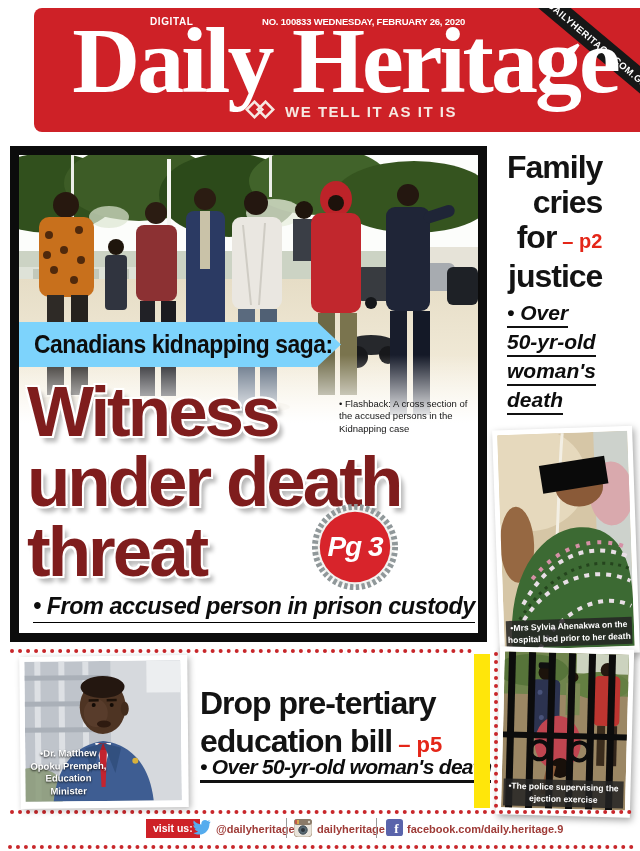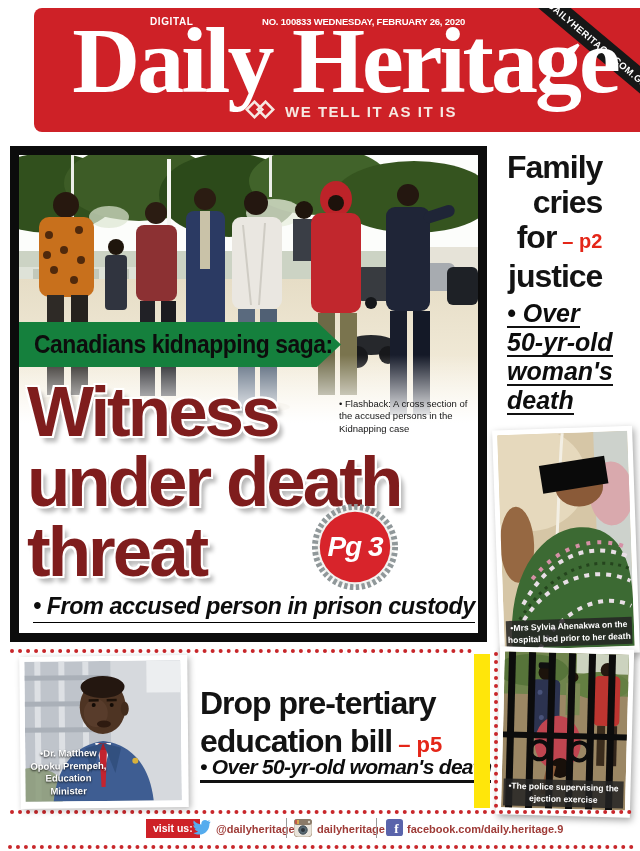--- a/index.html
+++ b/index.html
@@ -17,40 +17,40 @@
     padding:5px 0;letter-spacing:.5px;}
   .paper-title{position:absolute;left:0;right:0;top:8px;text-align:center;color:#fff;
     font-family:"Liberation Serif","DejaVu Serif",serif;font-weight:bold;font-size:94px;
     letter-spacing:-3px;line-height:.95;white-space:nowrap;}
   .tagline{position:absolute;left:0;right:0;bottom:9px;display:flex;justify-content:center;
     align-items:center;gap:10px;color:#f6e8e2;font-size:15px;letter-spacing:1.5px;font-weight:bold;padding-left:12px;}
   
   .main-box{position:absolute;left:10px;top:146px;width:477px;height:496px;
     border:9px solid #0c0c0c;background:#fff;box-sizing:border-box;}
   .photo-main{position:absolute;left:0;top:0;width:459px;height:268px;}
-  .kicker{position:absolute;left:0;top:167px;width:322px;height:45px;background:#15803d;
+  .kicker{position:absolute;left:0;top:167px;width:322px;height:45px;background:#7dd3fc;
     clip-path:polygon(0 0,calc(100% - 24px) 0,100% 50%,calc(100% - 24px) 100%,0 100%);
     font-size:26px;font-weight:bold;line-height:45px;padding-left:15px;box-sizing:border-box;color:#0d0d0d;}
   .kicker-text{display:inline-block;transform:scaleX(.88);transform-origin:0 50%;letter-spacing:-.5px;white-space:nowrap;}
   .main-caption{position:absolute;left:320px;top:243px;width:132px;font-size:9.5px;
     font-weight:normal;text-align:left;line-height:1.3;color:#151515;}
   .main-headline{position:absolute;left:8px;top:222px;font-size:71px;font-weight:bold;
     letter-spacing:-3px;line-height:70px;color:#7f1d1d;white-space:nowrap;
     text-shadow:-2px -2px 0 #fff,2px -2px 0 #fff,-2px 2px 0 #fff,2px 2px 0 #fff,5px 6px 4px rgba(0,0,0,.28);}
   .starburst{position:absolute;left:292px;top:348px;width:88px;height:88px;}
   .starburst svg{position:absolute;left:0;top:0;}
   .starburst .badge-text{position:absolute;left:0;top:0;width:88px;height:88px;display:flex;
     align-items:center;justify-content:center;color:#fff;font-size:28px;font-weight:bold;font-style:italic;letter-spacing:-1px;}
   .subhead{position:absolute;left:14px;top:438px;font-size:23.5px;font-weight:bold;font-style:italic;
     letter-spacing:-.5px;white-space:nowrap;border-bottom:1px solid #000000;padding-bottom:2px;color:#0d0d0d;}
   
   .family-head{position:absolute;left:507px;top:150px;font-size:32px;font-weight:bold;
     line-height:35px;letter-spacing:-1px;color:#131313;text-align:right;}
   .page-ref{color:#e42618;font-size:20px;font-weight:bold;margin-left:6px;letter-spacing:0;}
-  .family-bullets{position:absolute;left:507px;top:300px;font-size:25px;font-weight:bold;
+  .family-bullets{position:absolute;left:507px;top:300px;font-size:21px;font-weight:bold;
     font-style:italic;line-height:26px;color:#0d0d0d;}
   .family-bullets .u{display:inline-block;border-bottom:2.5px solid #111;margin-bottom:1px;}
   .polaroid{position:absolute;background:#fff;box-shadow:2px 3px 7px rgba(0,0,0,.35);padding:5px;box-sizing:border-box;}
   .photo1{left:496px;top:428px;width:140px;height:227px;transform:rotate(-2deg);}
   .photo2{left:498px;top:648px;width:134px;height:168px;transform:rotate(1.5deg);}
   .pol-caption{position:absolute;left:7px;right:7px;bottom:9px;background:rgba(35,35,35,.85);
     color:#fff;font-size:8.5px;font-weight:bold;text-align:center;line-height:1.35;padding:2px 1px;}
   
   .dotted-h{position:absolute;height:0;border-top:4px dotted #c8272b;}
   .dot1{left:10px;width:462px;top:649px;}

